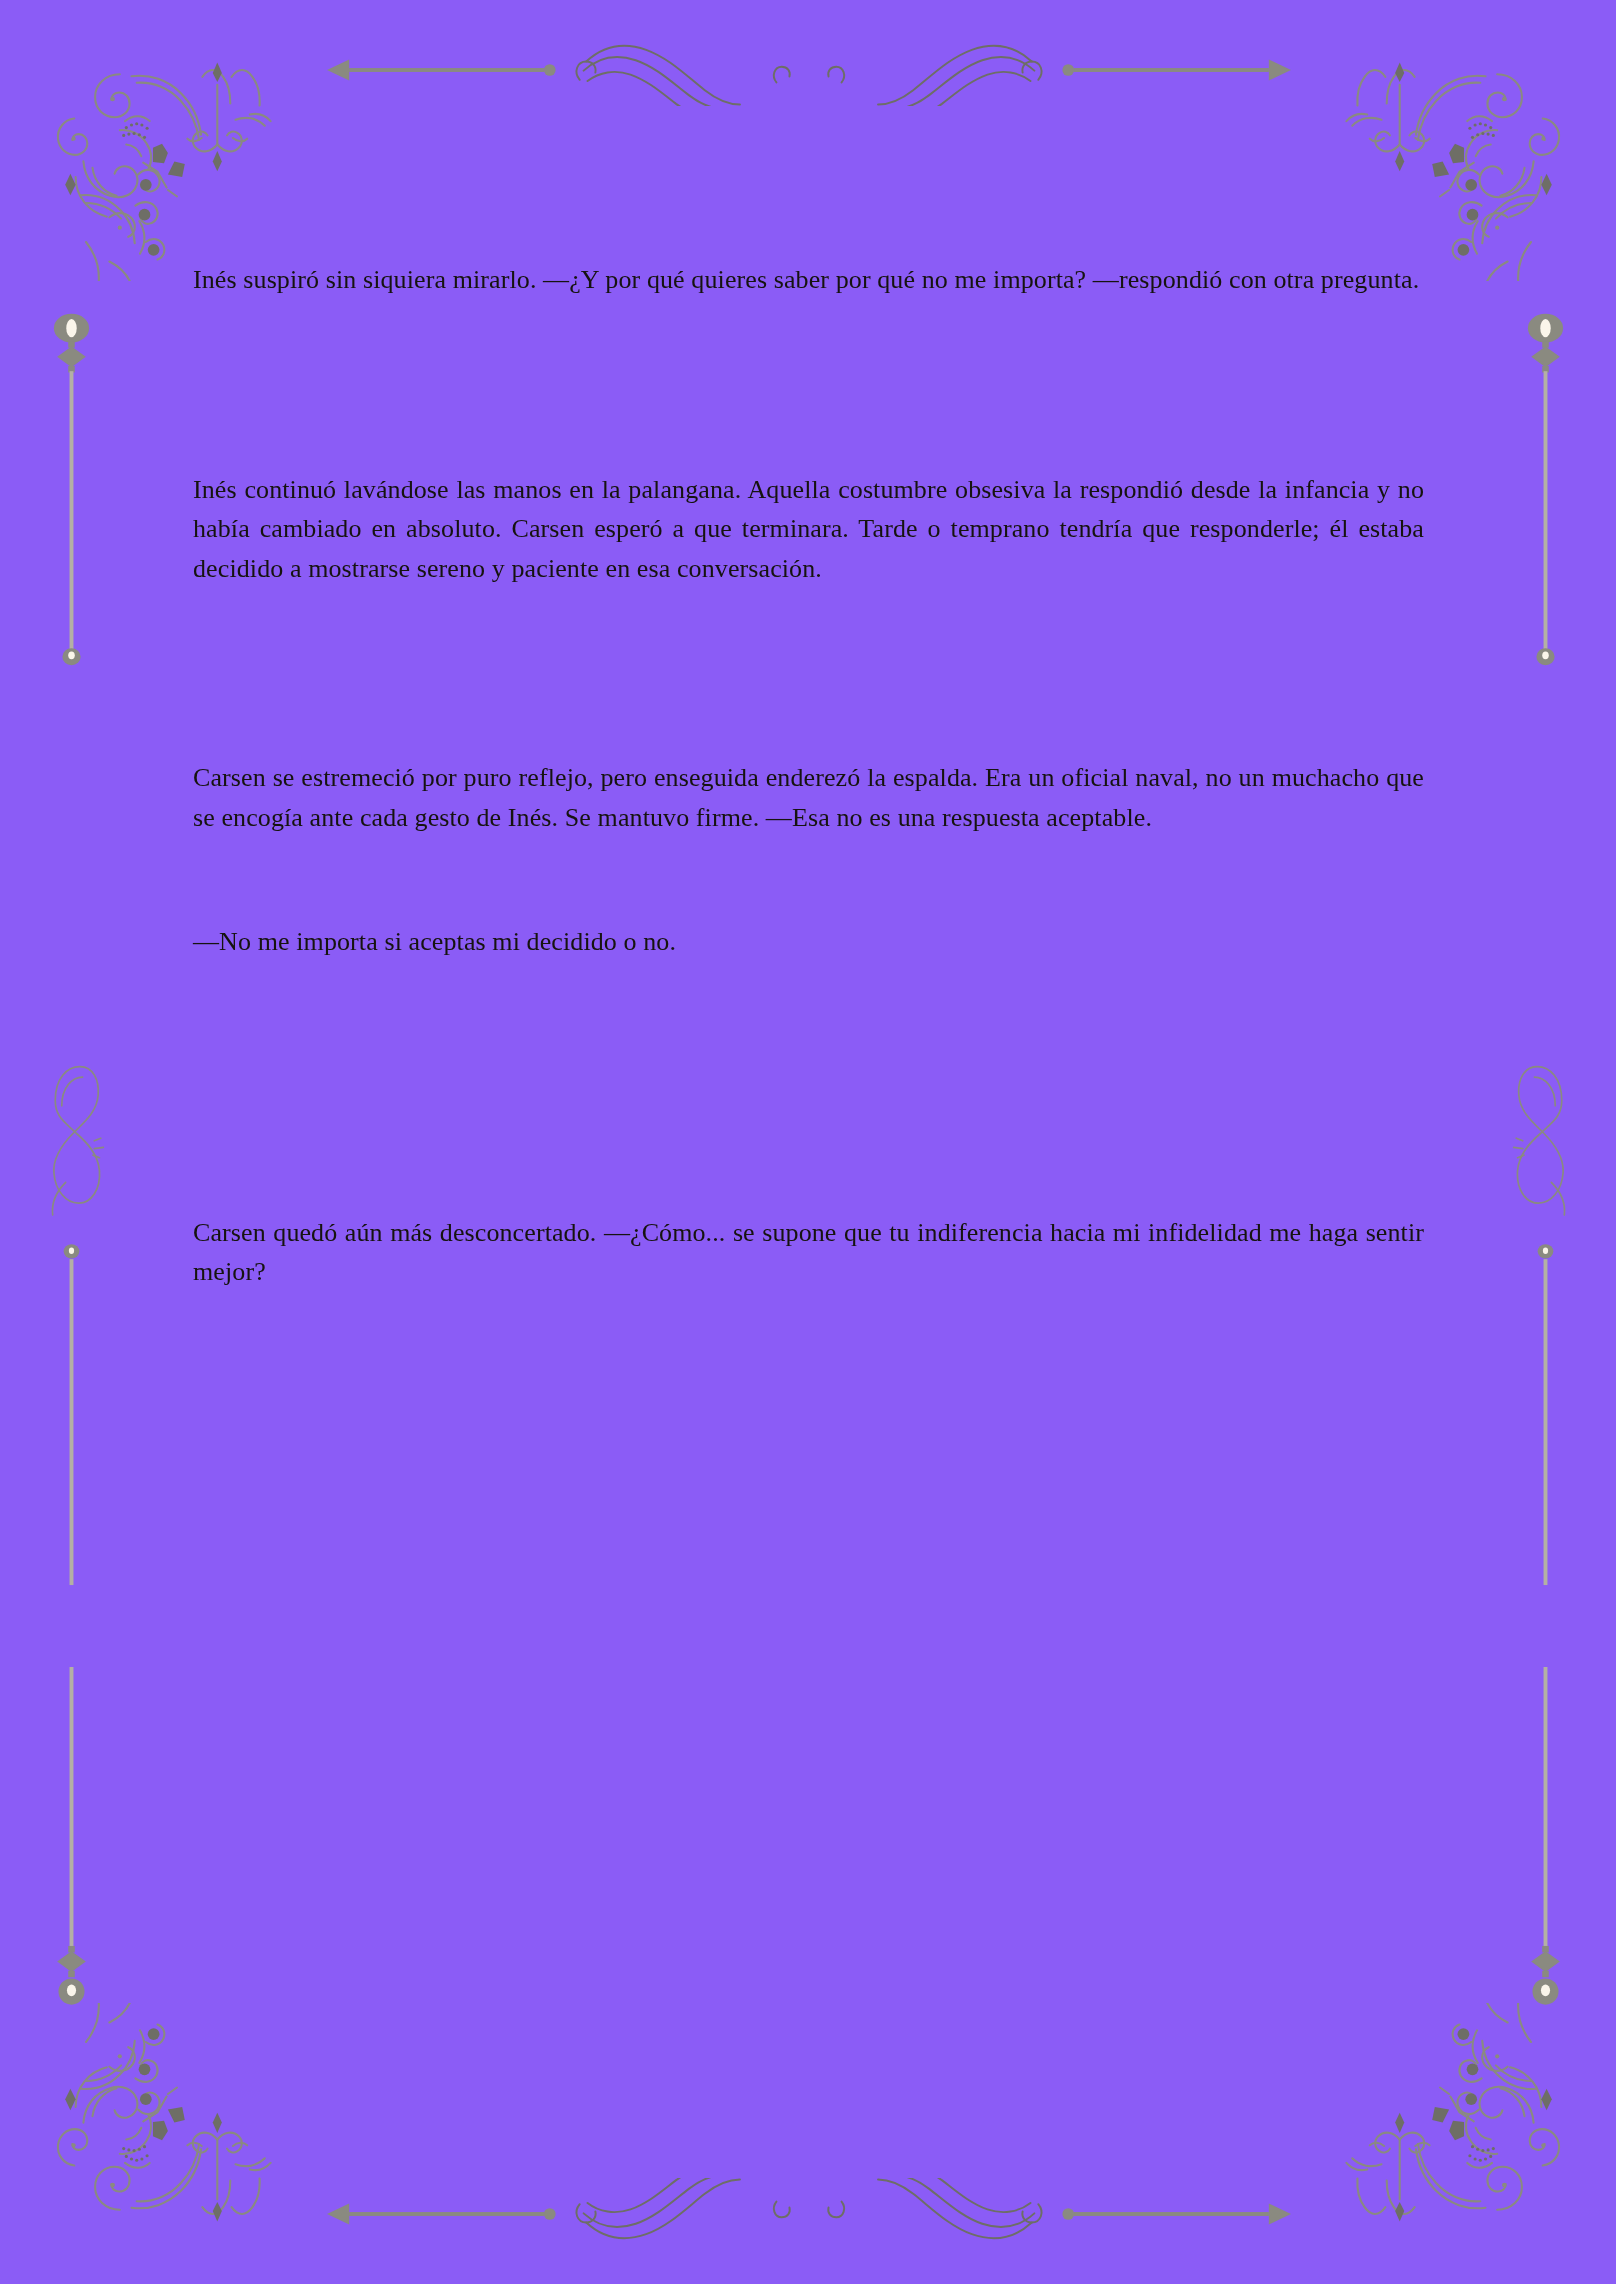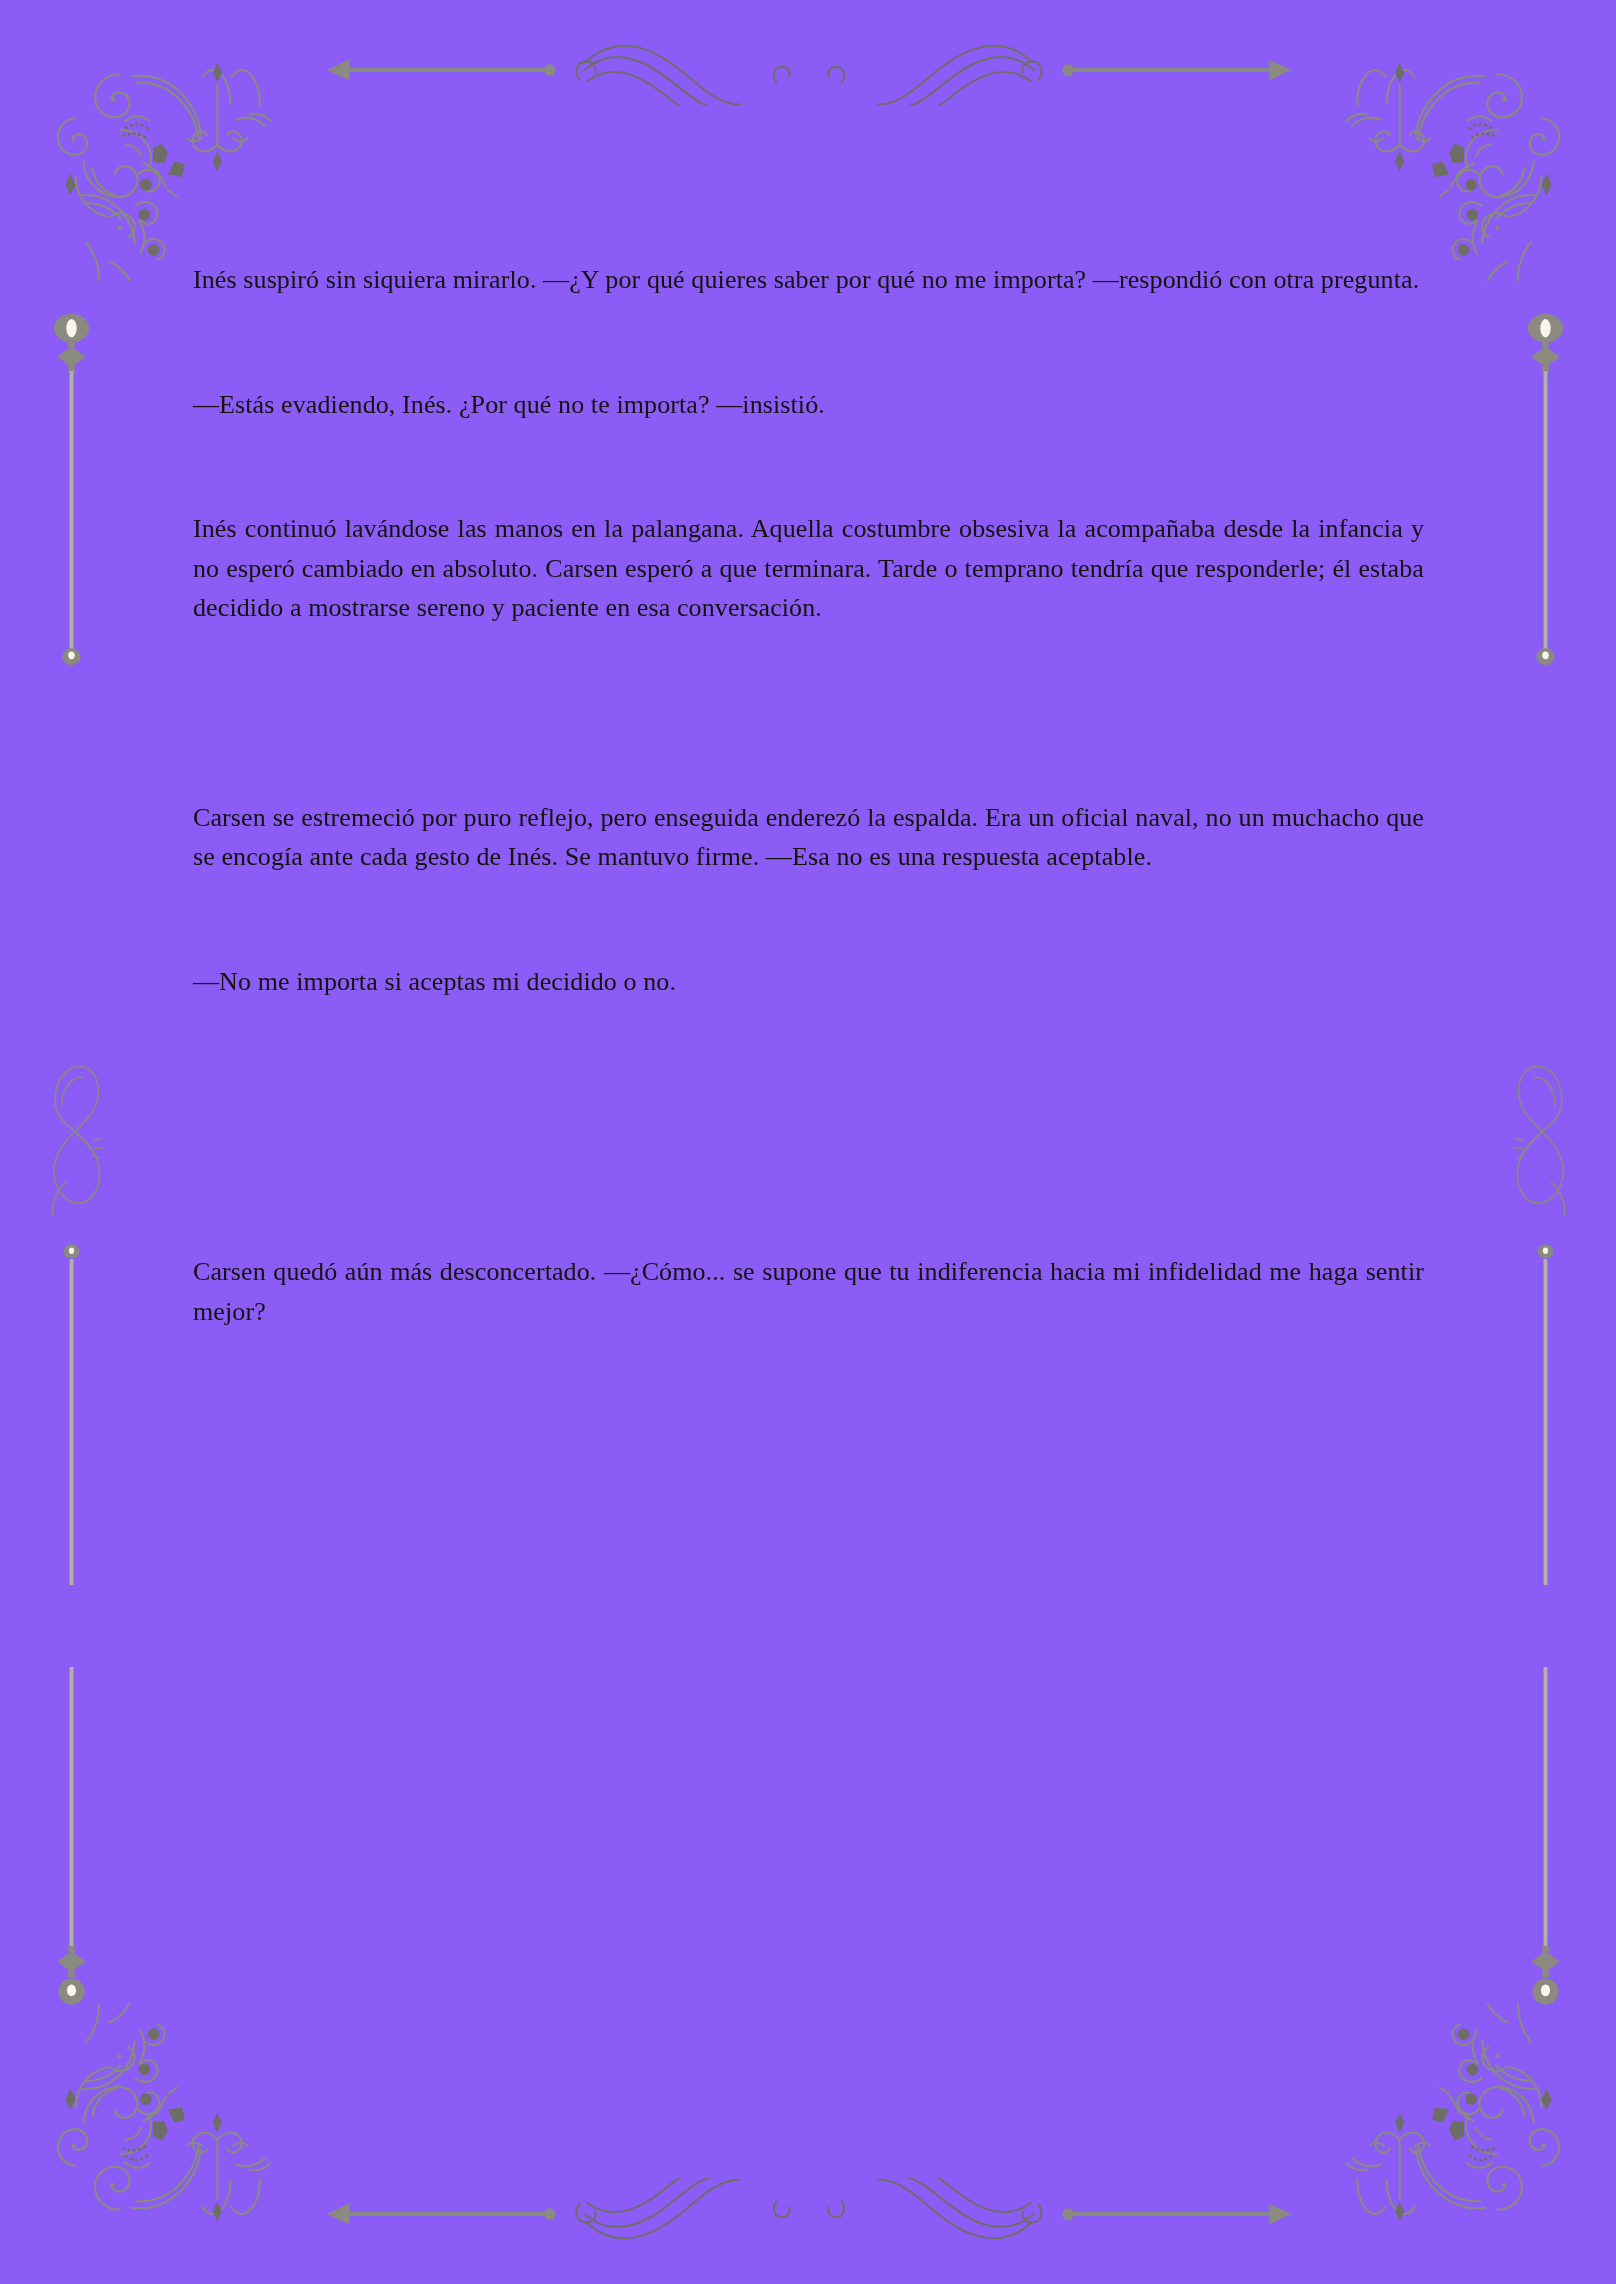--- a/index.html
+++ b/index.html
@@ -434,23 +434,22 @@
       <path d="M20 70c0-34 18-52 38-52s30 20 28 44c-2 26-22 42-38 58-18 18-32 38-30 62 2 26 18 46 38 46s34-22 32-50c-2-26-20-44-36-58C36 104 20 96 20 70z"></path>
       <path d="M30 78c0-28 16-44 32-44"></path>
       <path d="M36 196c-14 14-22 32-20 50"></path>
       <path d="M80 132l10-4M80 144l14-2M78 154l10 4"></path>
     </g>
   </svg>
 
   <div id="content">
     <p class="para">Inés suspiró sin siquiera mirarlo. —¿Y por qué quieres saber por qué no me importa? —respondió con otra pregunta.</p>
     <div class="gap-l"></div>
-    <p class="para">—Estás evadiendo, Inés. ¿Por qué no te importa? —insistió.</p>
-    <div class="gap-l"></div>
-    <p class="para">Inés continuó lavándose las manos en la palangana. Aquella costumbre obsesiva la acompañaba desde la infancia y no esperó cambiado en absoluto. Carsen esperó a que terminara. Tarde o temprano tendría que responderle; él estaba decidido a mostrarse sereno y paciente en esa conversación.</p>
+    <div class="gap-l"></div>
+    <p class="para">Inés continuó lavándose las manos en la palangana. Aquella costumbre obsesiva la respondió desde la infancia y no había cambiado en absoluto. Carsen esperó a que terminara. Tarde o temprano tendría que responderle; él estaba decidido a mostrarse sereno y paciente en esa conversación.</p>
     <div class="gap-l"></div>
     <div class="gap-l"></div>
     <p class="para">Carsen se estremeció por puro reflejo, pero enseguida enderezó la espalda. Era un oficial naval, no un muchacho que se encogía ante cada gesto de Inés. Se mantuvo firme. —Esa no es una respuesta aceptable.</p>
     <div class="gap-l"></div>
     <p class="para">—No me importa si aceptas mi decidido o no.</p>
     <div class="gap-m"></div>
     <div class="gap-l"></div>
     <div class="gap-l"></div>
     <p class="para">Carsen quedó aún más desconcertado. —¿Cómo... se supone que tu indiferencia hacia mi infidelidad me haga sentir mejor?</p>
   </div>

